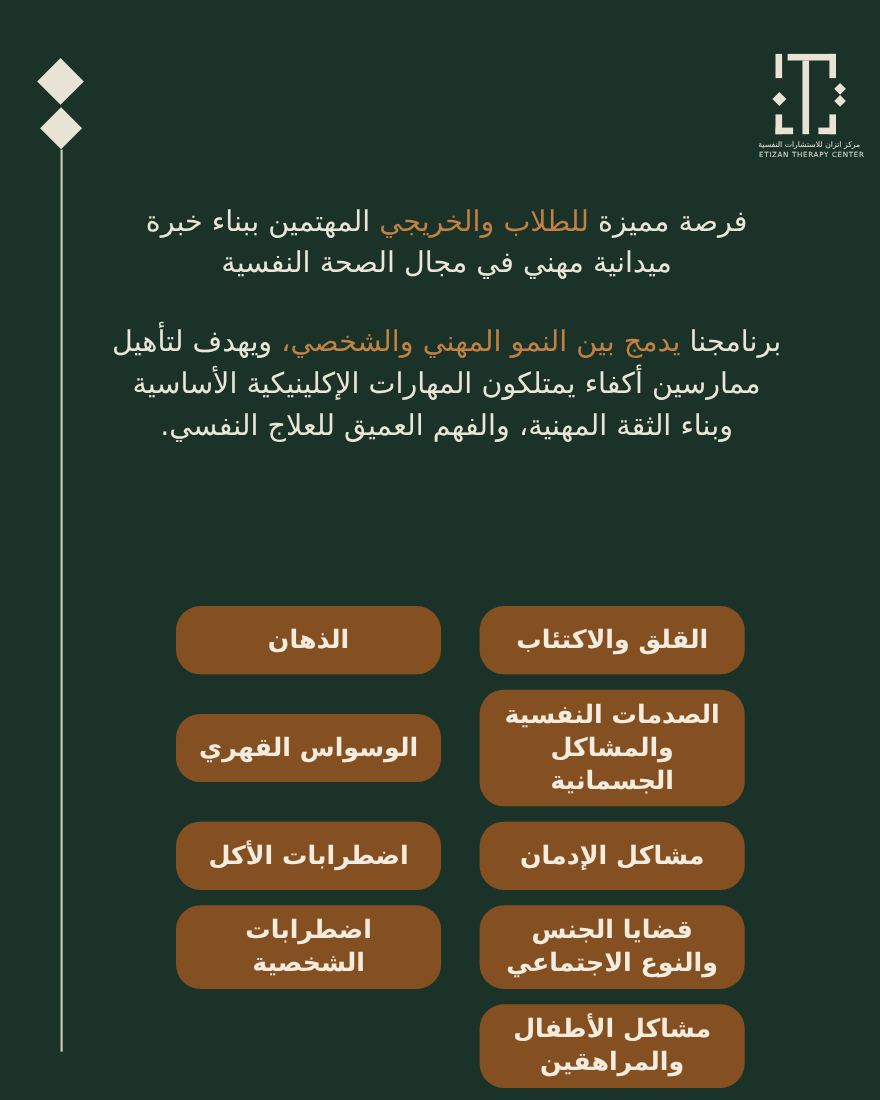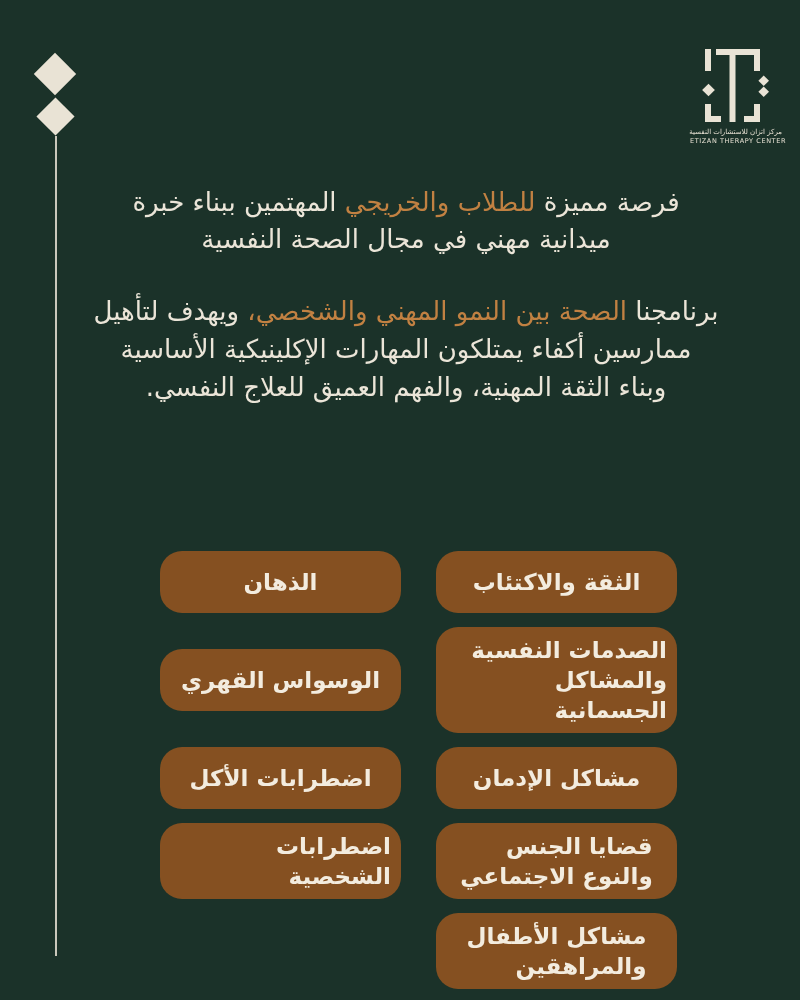--- a/index.html
+++ b/index.html
@@ -104,20 +104,21 @@
     align-items: center;
   }
   .pill {
     background: #855021;
     border-radius: 22px;
     min-height: 46px;
     padding: 8px 10px;
     display: flex;
     align-items: center;
     justify-content: center;
+    text-align: center;
     font-size: 23px;
     font-weight: bold;
     line-height: 30px;
     color: #f3ecdf;
     white-space: pre-line;
   }
 </style>
 </head>
 <body>
 
@@ -150,27 +151,27 @@
         <rect x="51" y="78" width="16" height="6"></rect>
       </g>
     </svg>
     <div class="logo-ar">مركز اتزان للاستشارات النفسية</div>
     <div class="logo-en">ETIZAN THERAPY CENTER</div>
   </div>
 
   <p class="intro p1"><span>فرصة مميزة </span><span class="hl">للطلاب والخريجي</span><span> المهتمين ببناء خبرة
 ميدانية مهني في مجال الصحة النفسية</span></p>
 
-  <p class="intro p2"><span>برنامجنا </span><span class="hl">الصحة بين النمو المهني والشخصي،</span><span> ويهدف لتأهيل
+  <p class="intro p2"><span>برنامجنا </span><span class="hl">يدمج بين النمو المهني والشخصي،</span><span> ويهدف لتأهيل
 ممارسين أكفاء يمتلكون المهارات الإكلينيكية الأساسية
 وبناء الثقة المهنية، والفهم العميق للعلاج النفسي.</span></p>
 
 
   <div class="topics-grid">
-    <div class="pill">الثقة والاكتئاب</div>
+    <div class="pill">القلق والاكتئاب</div>
     <div class="pill">الذهان</div>
     <div class="pill">الصدمات النفسية
 والمشاكل الجسمانية</div>
     <div class="pill">الوسواس القهري</div>
     <div class="pill">مشاكل الإدمان</div>
     <div class="pill">اضطرابات الأكل</div>
     <div class="pill">قضايا الجنس
 والنوع الاجتماعي</div>
     <div class="pill">اضطرابات الشخصية</div>
     <div class="pill">مشاكل الأطفال

